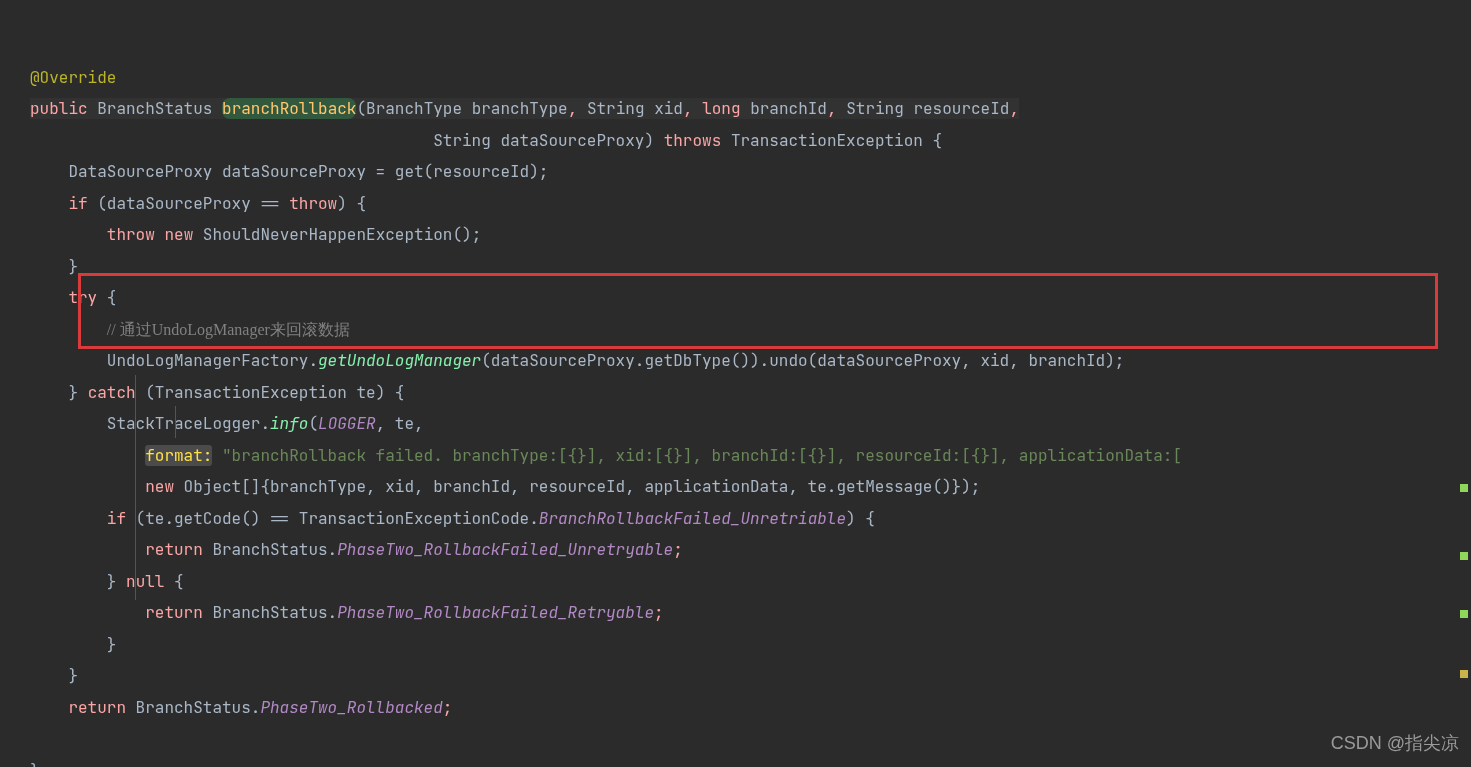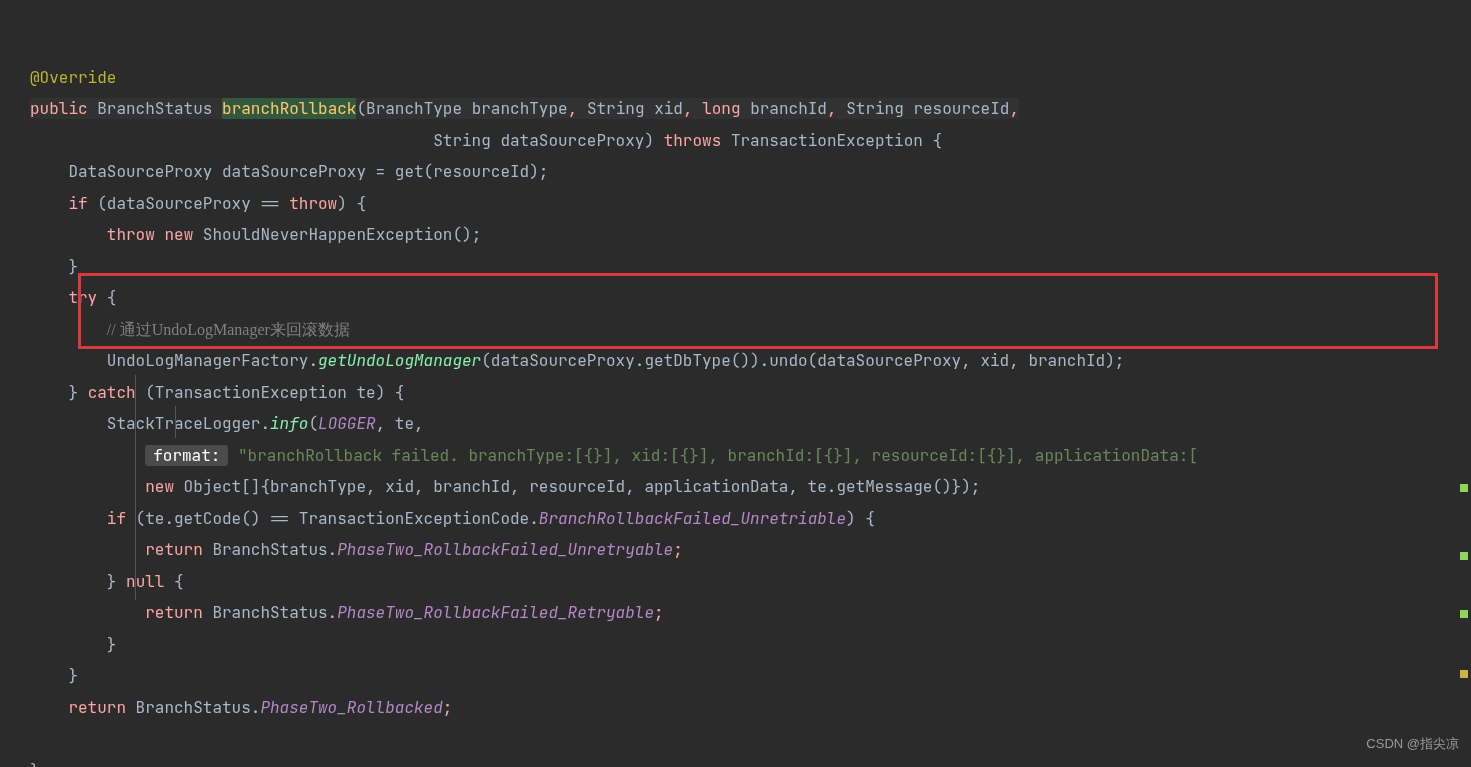--- a/index.html
+++ b/index.html
@@ -18,38 +18,38 @@
   .editor {
     position: relative;
     padding-top: 30px;
     padding-left: 30px;
     white-space: pre;
     box-sizing: border-box;
   }
   .kw  { color: #fca5a5; }
   .ann { color: #bbb529; }
   .id  { color: #a9b7c6; }
-  .m-hl{ color: #ffc66d; background: #32593d; }
+  .m-hl{ color: #ffc66d; background: #32593d; border-radius: 8px; }
   .it  { color: #b389c5; font-style: italic; }
   .str { color: #6a8759; }
   .cmt { color: #808080; font-family: Liberation Serif, serif; }
-  .hwrap { background: #4b4b4b; color: #ffffff; font-style: normal; padding: 0 8px; border-radius: 3px; }
+  .hwrap { background: #4b4b4b; color: #fde047; font-style: normal; padding: 0 0; border-radius: 3px; }
   .methPurple { color: #86efac; font-style: italic; }
   .hl-line { background: #323232; }
   .red-box {
     position: absolute;
     border: 3px solid #d93a3a;
     box-sizing: border-box;
     pointer-events: none;
   }
   .watermark {
     position: absolute;
     right: 12px;
     bottom: 8px;
-    font-size: 13px;
+    font-size: 18px;
     color: #bfbfbf;
     font-family: sans-serif;
     opacity: 0.75;
     white-space: nowrap;
   }
   
   .mark {
     position: absolute;
     right: 3px;
     width: 8px;

